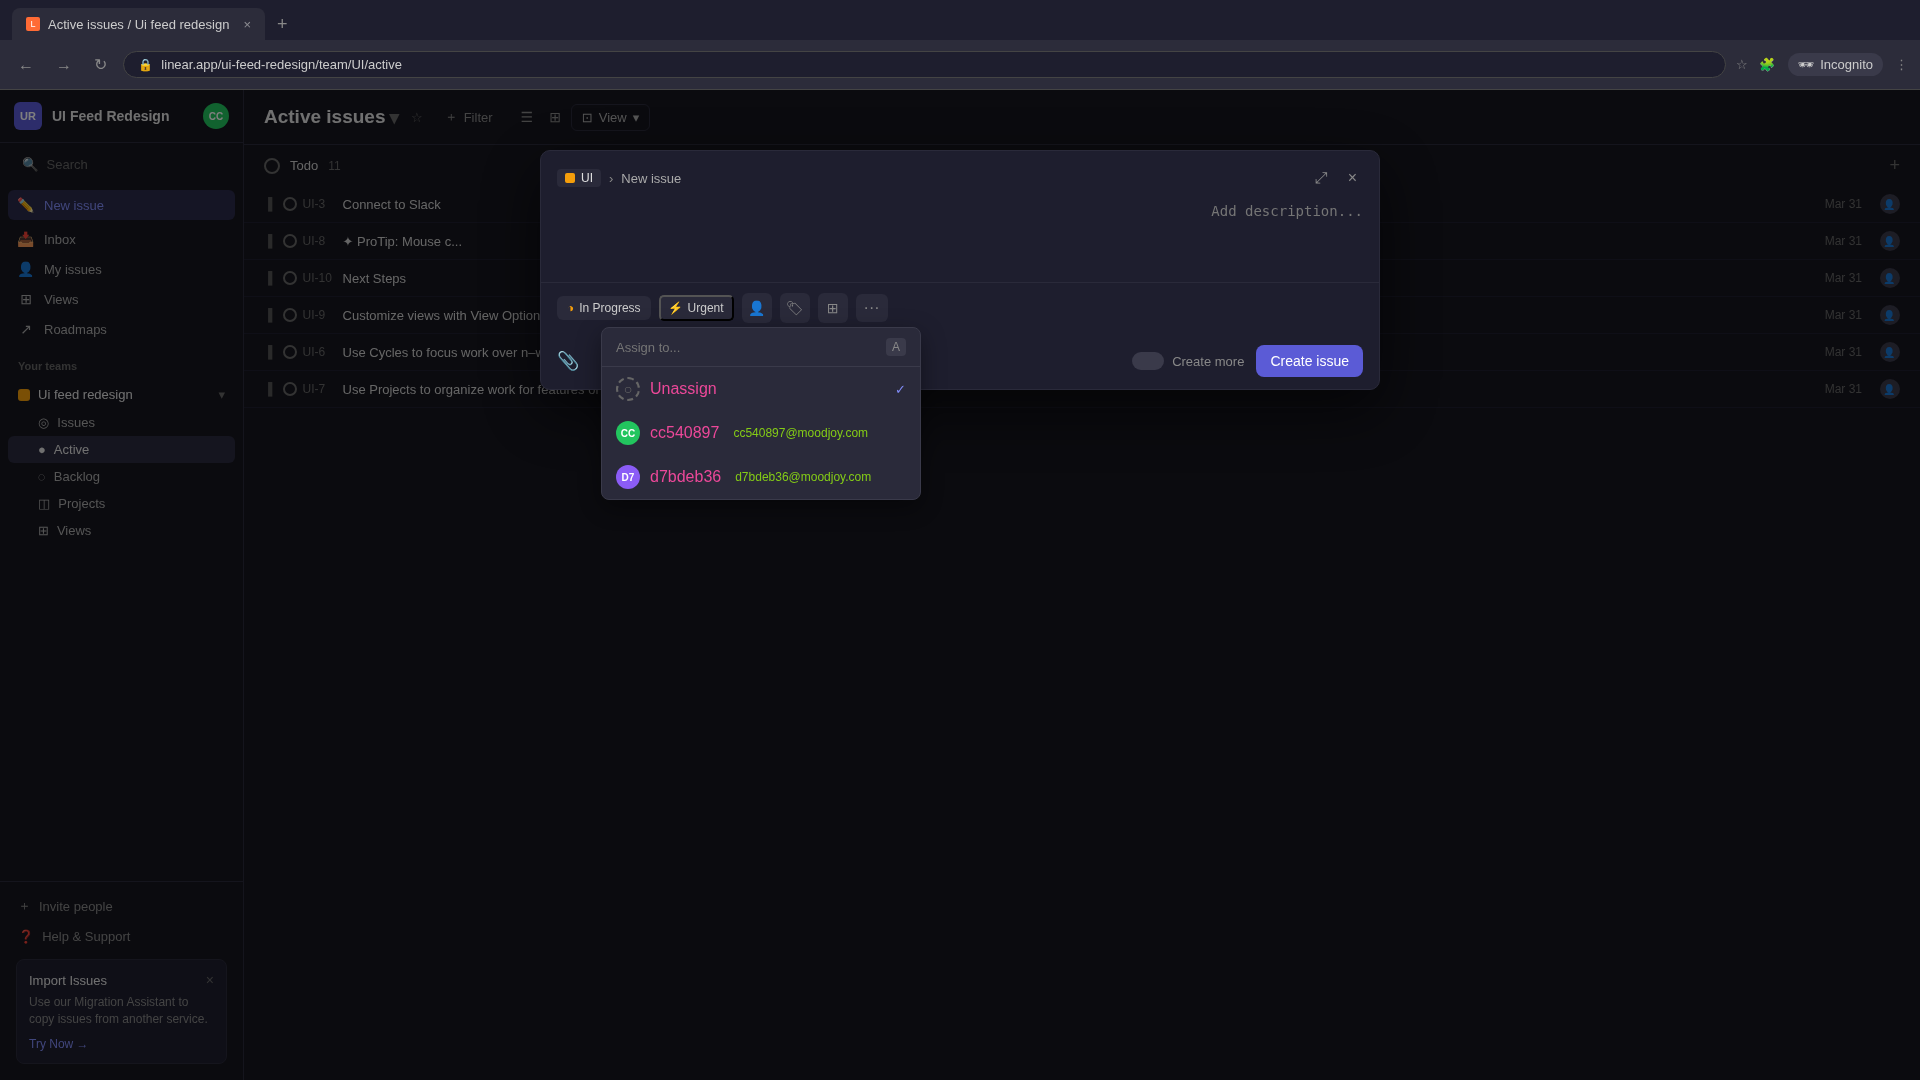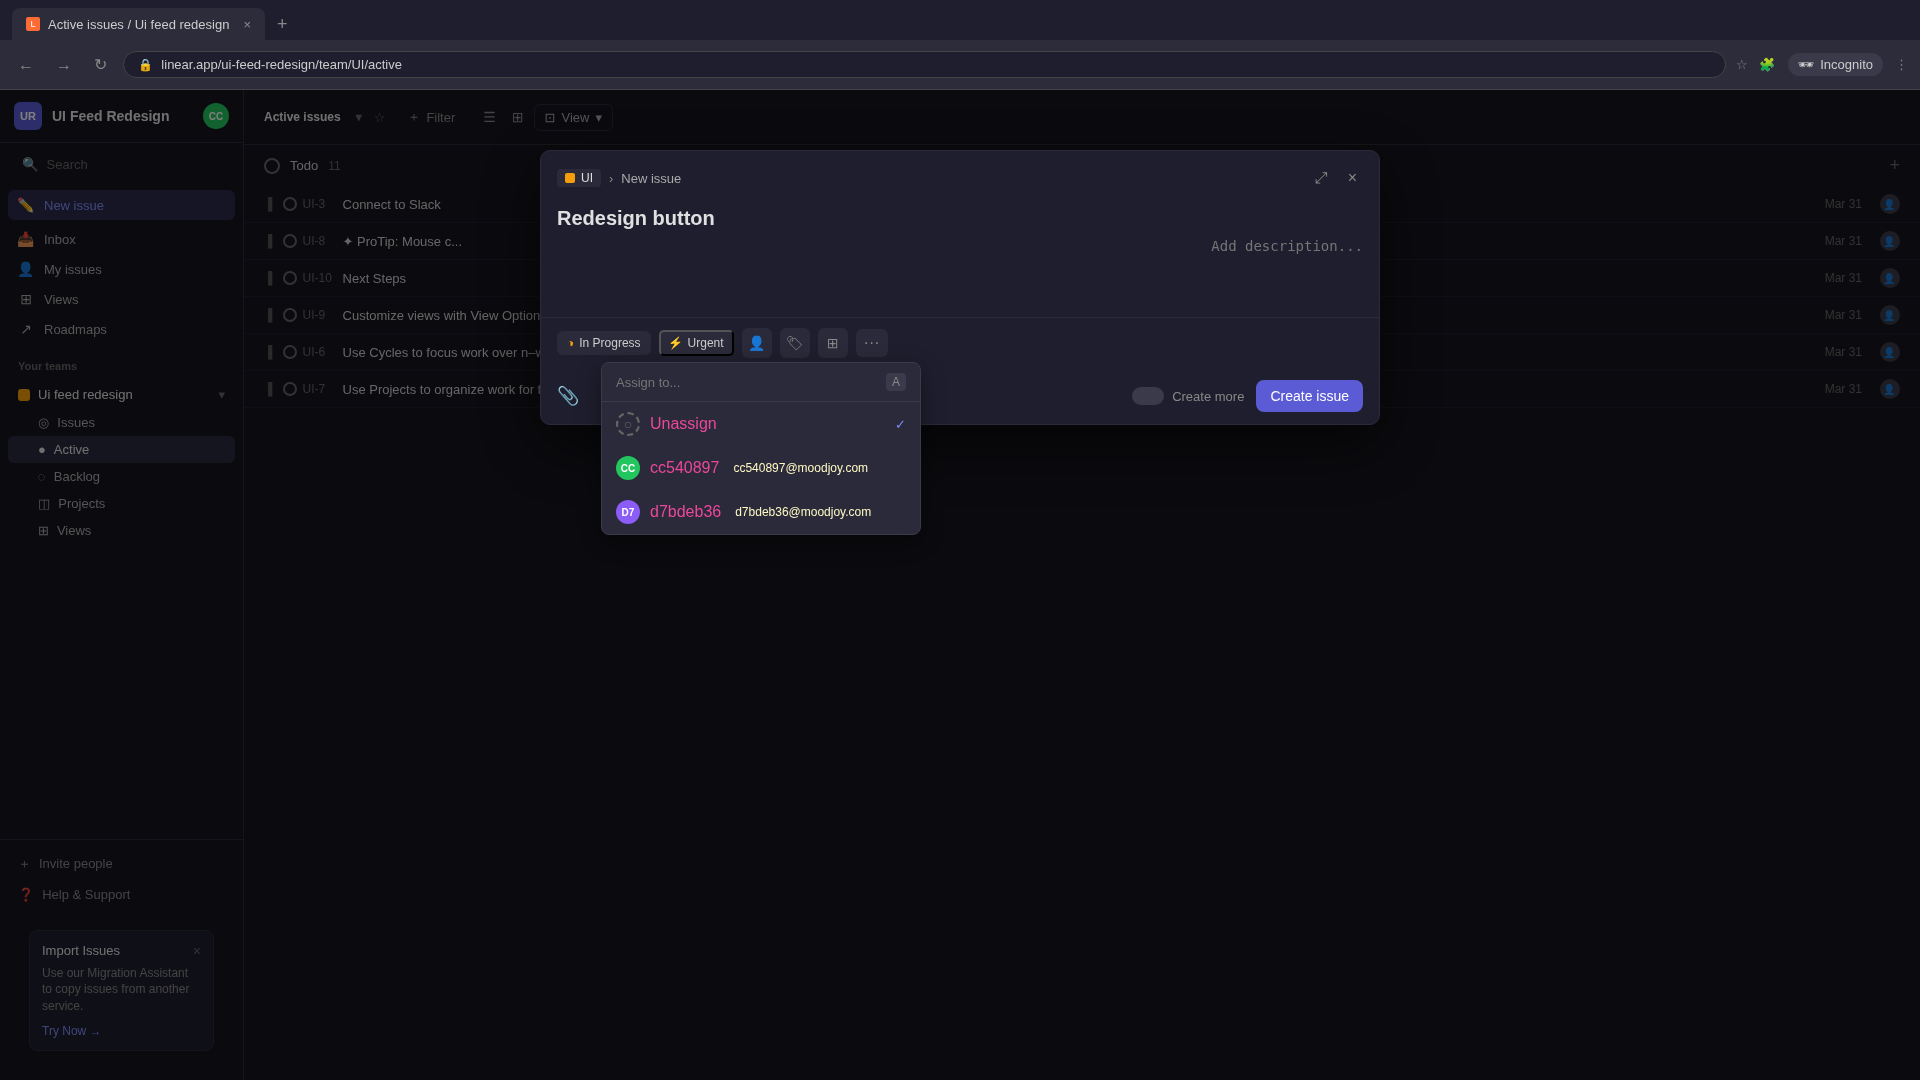--- a/index.html
+++ b/index.html
@@ -38,31 +38,31 @@
     .sidebar-section { padding: 4px 8px; }
     .team-item { display: flex; align-items: center; gap: 8px; padding: 7px 10px; border-radius: 6px; cursor: pointer; color: #aaa; }
     .team-dot { width: 12px; height: 12px; border-radius: 3px; background: #f59e0b; display: flex; align-items: center; justify-content: center; }
     .team-name { color: #e0e0e0; font-size: 13px; font-weight: 500; }
     .team-expand { margin-left: auto; color: #666; }
     .sub-item { display: flex; align-items: center; gap: 8px; padding: 6px 10px 6px 30px; border-radius: 6px; cursor: pointer; color: #aaa; font-size: 13px; }
     .sub-item.active { background: #2a2a3e; color: #e0e0e0; }
     .sidebar-bottom { margin-top: auto; padding: 8px; border-top: 1px solid #2a2a3a; }
     .invite-btn { display: flex; align-items: center; gap: 8px; padding: 7px 10px; border-radius: 6px; cursor: pointer; color: #888; font-size: 13px; }
     .help-item { display: flex; align-items: center; gap: 8px; padding: 7px 10px; border-radius: 6px; cursor: pointer; color: #888; font-size: 13px; }
-    .import-banner { margin: 21px; background: #1e1e2e; border: 1px solid #2a2a3a; border-radius: 8px; padding: 12px; }
+    .import-banner { margin: 8px; background: #1e1e2e; border: 1px solid #2a2a3a; border-radius: 8px; padding: 12px; }
     .import-header { display: flex; align-items: center; justify-content: space-between; margin-bottom: 6px; }
     .import-title { color: #e0e0e0; font-size: 13px; font-weight: 500; }
     .import-close { color: #666; cursor: pointer; font-size: 14px; }
     .import-desc { color: #888; font-size: 12px; line-height: 1.4; margin-bottom: 8px; }
     .import-link { color: #818cf8; font-size: 12px; cursor: pointer; }
 
     
     .main { flex: 1; display: flex; flex-direction: column; background: #16161e; overflow: hidden; }
     .main-header { display: flex; align-items: center; padding: 0 20px; height: 55px; border-bottom: 1px solid #2a2a3a; gap: 12px; }
-    .page-title { color: #e0e0e0; font-size: 12px; font-weight: 600; display: flex; align-items: flex-start; gap: 15px; }
+    .page-title { color: #e0e0e0; font-size: 19px; font-weight: 600; display: flex; align-items: flex-start; gap: 4px; }
     .title-chevron { color: #666; }
     .filter-btn { display: flex; align-items: center; gap: 6px; color: #888; background: transparent; border: none; cursor: pointer; padding: 5px 10px; border-radius: 6px; font-size: 13px; }
     .view-btn { display: flex; align-items: center; gap: 6px; color: #aaa; background: transparent; border: none; cursor: pointer; padding: 5px 10px; border-radius: 6px; font-size: 13px; border: 1px solid #2a2a3a; }
     .view-icons { display: flex; gap: 4px; align-items: center; }
     .view-icon-btn { background: transparent; border: none; color: #888; cursor: pointer; padding: 4px 6px; border-radius: 4px; font-size: 14px; }
 
     
     .issues-area { flex: 1; overflow-y: auto; padding: 0; }
     .group-header { display: flex; align-items: center; padding: 10px 20px; gap: 10px; position: sticky; top: 0; background: #16161e; z-index: 5; }
     .group-icon { width: 16px; height: 16px; border: 2px solid #666; border-radius: 50%; }
@@ -104,21 +104,21 @@
     .create-btn { background: #5b5bd6; color: white; border: none; padding: 8px 14px; border-radius: 8px; cursor: pointer; font-size: 14px; font-weight: 500; }
 
     
     .assign-dropdown { position: absolute; top: 44px; left: 60px; background: #2a2a3a; border: 1px solid #3a3a4a; border-radius: 8px; width: 320px; z-index: 200; box-shadow: 0 8px 24px rgba(0,0,0,0.4); }
     .assign-search { display: flex; align-items: center; padding: 10px 14px; border-bottom: 1px solid #3a3a4a; gap: 8px; justify-content: center; }
     .assign-search-input { background: transparent; border: none; outline: none; color: #ccc; font-size: 13px; flex: 1; }
     .assign-shortcut { color: #888; font-size: 12px; background: #3a3a4a; padding: 2px 6px; border-radius: 4px; }
     .assign-option { display: flex; align-items: center; padding: 10px 14px; gap: 10px; cursor: pointer; }
     .assign-unassign-icon { width: 24px; height: 24px; border: 2px dashed #666; border-radius: 50%; display: flex; align-items: center; justify-content: center; }
     .assign-name { color: #ec4899; font-size: 16px; }
-    .assign-email { color: #fef9c3; font-size: 12px; margin-left: 4px; }
+    .assign-email { color: #84cc16; font-size: 12px; margin-left: 4px; }
     .assign-check { margin-left: auto; color: #818cf8; }
     .user-avatar-sm { width: 24px; height: 24px; border-radius: 50%; display: flex; align-items: center; justify-content: center; font-size: 10px; font-weight: bold; color: white; }
     .avatar-cc { background: #22c55e; }
     .avatar-d7 { background: #8b5cf6; }
 
     
     .redesign-item { display: flex; align-items: center; padding: 8px 20px; border-bottom: 1px solid #1e1e2e; cursor: pointer; gap: 10px; }
   </style>
 </head>
 <body>
@@ -353,21 +353,20 @@
       </div>
       <span class="modal-breadcrumb">›</span>
       <span class="modal-new">New issue</span>
       <div class="modal-actions">
         <button class="modal-action-btn">⤢</button>
         <button class="modal-action-btn">×</button>
       </div>
     </div>
 
     
-    <input class="modal-title-input" type="text" style="display: block;" value="Redesign button">
 
     
     <textarea class="modal-desc-input" placeholder="Add description..." style=""></textarea>
 
     
     <div class="modal-toolbar">
       <button class="toolbar-btn status-btn">
         <span style="color:#f59e0b;">◑</span>
         <span>In Progress</span>
       </button>

